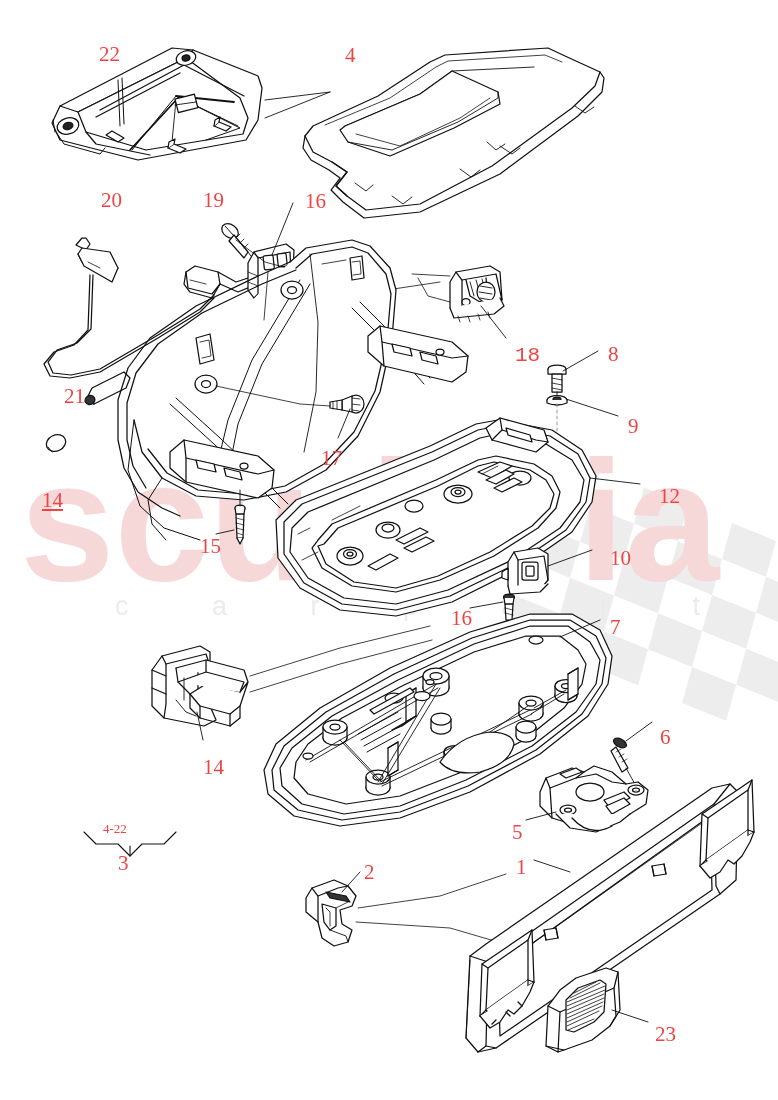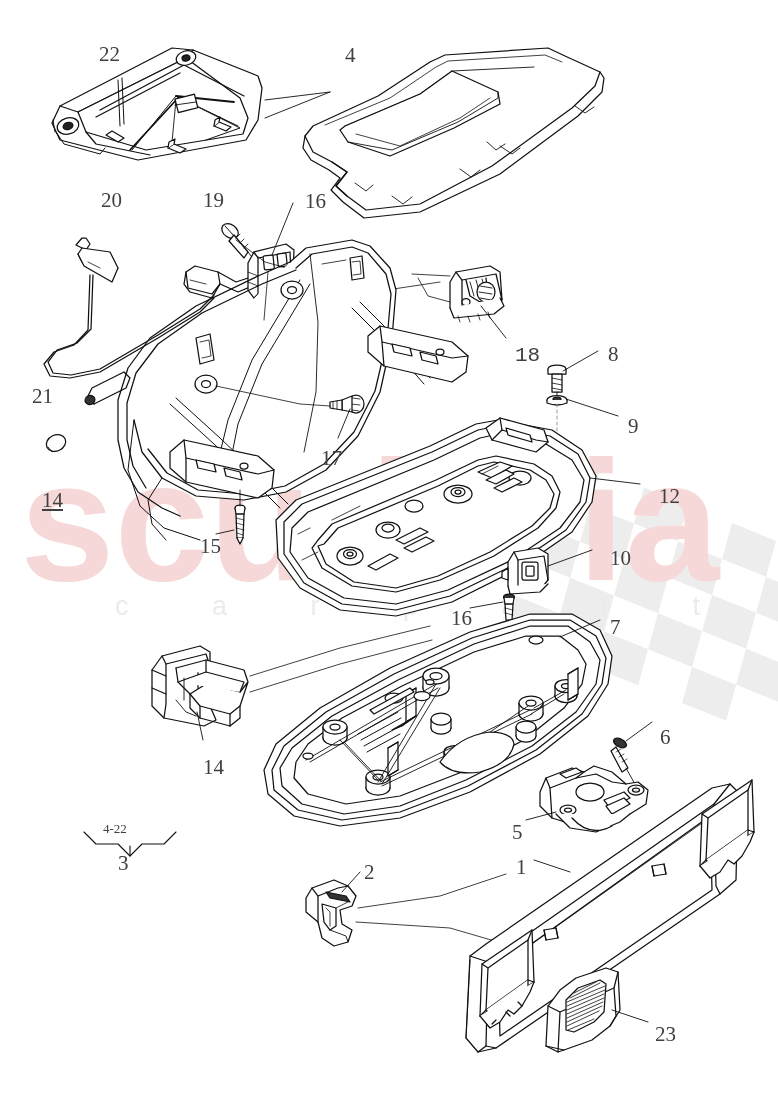--- a/index.html
+++ b/index.html
@@ -2,21 +2,21 @@
 <html><head>
 <meta charset="utf-8">
 <style>
   html,body{margin:0;padding:0;background:#ffffff;}
   body{width:778px;height:1100px;position:relative;overflow:hidden;
        font-family:"Liberation Serif",serif;}
   #stage{position:absolute;left:0;top:0;width:778px;height:1100px;}
   #wm{position:absolute;left:0;top:0;width:778px;height:1100px;pointer-events:none;}
   #art{position:absolute;left:0;top:0;width:778px;height:1100px;}
   .lbl{position:absolute;font-family:"Liberation Serif",serif;font-size:21px;
-       color:#404040;line-height:1;white-space:nowrap;}
+       color:#ef4444;line-height:1;white-space:nowrap;}
   .lbl.small{font-size:13px;}
 </style>
 </head>
 <body>
 
 <div id="stage">
 
   <svg id="wm" viewBox="0 0 778 1100">
     <g>
       <g transform="translate(556,452) skewY(22) skewX(-14)">
@@ -540,21 +540,21 @@
 
   <div id="labels">
       <div class="lbl" style="left: 99px; top: 44px;">22</div>
       <div class="lbl" style="left: 345px; top: 45px;">4</div>
       <div class="lbl" style="left: 101px; top: 190px;">20</div>
       <div class="lbl" style="left: 203px; top: 190px;">19</div>
       <div class="lbl" style="left: 293px; top: 191px; margin-left: 12px;">16</div>
       <div class="lbl" style="left: 515px; top: 345px; font-family: Liberation Mono, monospace;">18</div>
       <div class="lbl" style="left: 608px; top: 344px;">8</div>
       <div class="lbl" style="left: 628px; top: 416px;">9</div>
-      <div class="lbl" style="left: 32px; top: 386px;">21</div>
+      <div class="lbl" style="left: 64px; top: 386px;">21</div>
       <div class="lbl" style="left: 321px; top: 448px;">17</div>
       <div class="lbl" style="left: 42px; top: 490px; text-decoration: underline;">14</div>
       <div class="lbl" style="left: 200px; top: 536px;">15</div>
       <div class="lbl" style="left: 659px; top: 486px;">12</div>
       <div class="lbl" style="left: 610px; top: 548px;">10</div>
       <div class="lbl" style="left: 451px; top: 608px;">16</div>
       <div class="lbl" style="left: 610px; top: 617px;">7</div>
       <div class="lbl" style="left: 203px; top: 757px;">14</div>
       <div class="lbl" style="left: 660px; top: 727px;">6</div>
       <div class="lbl" style="left: 512px; top: 822px;">5</div>

